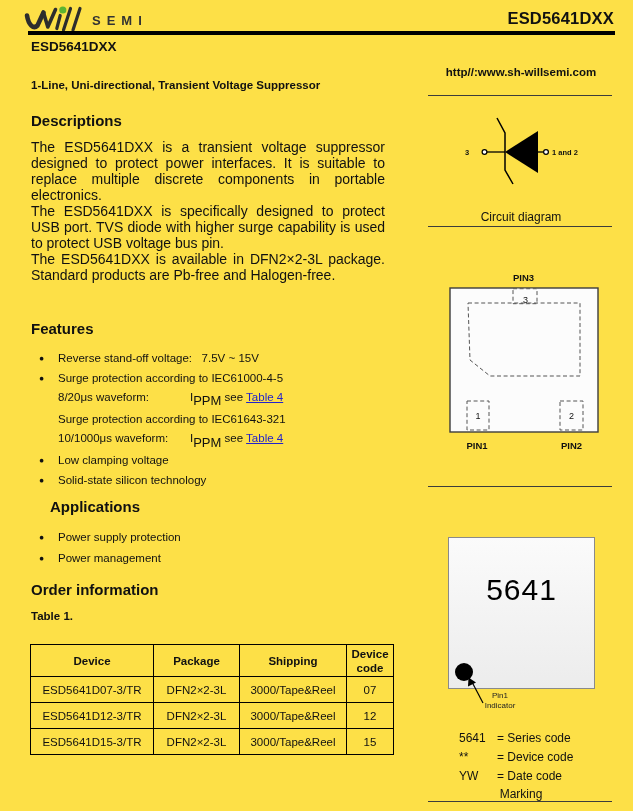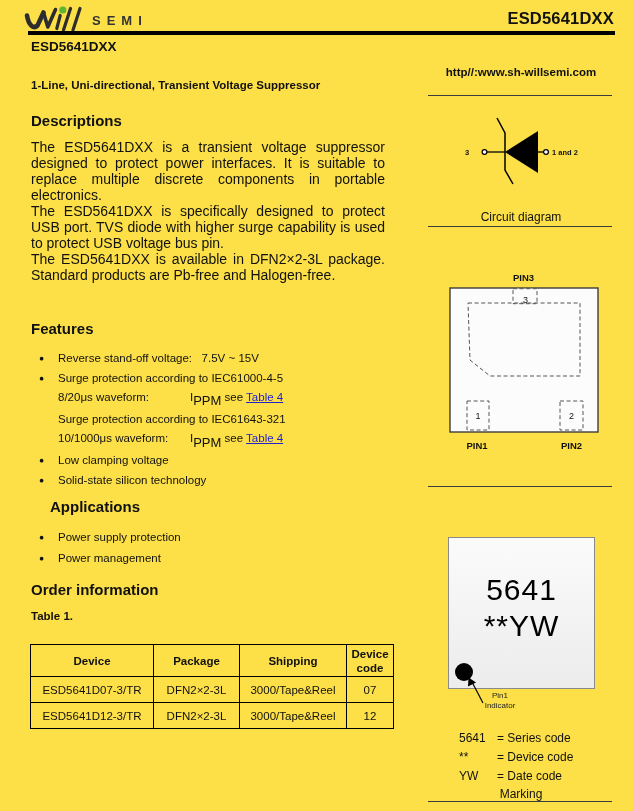--- a/index.html
+++ b/index.html
@@ -151,20 +151,26 @@
       <td>DFN2×2-3L</td>
       <td>3000/Tape&amp;Reel</td>
       <td>07</td>
     </tr>
     <tr>
       <td>ESD5641D12-3/TR</td>
       <td>DFN2×2-3L</td>
       <td>3000/Tape&amp;Reel</td>
       <td>12</td>
     </tr>
+    <tr>
+      <td>ESD5641D15-3/TR</td>
+      <td>DFN2×2-3L</td>
+      <td>3000/Tape&amp;Reel</td>
+      <td>15</td>
+    </tr>
   </tbody>
     </table>
 
   <div class="abs rc-center url">http//:www.sh-willsemi.com</div>
   <div class="abs rrule rule-url"></div>
 
   <svg class="abs circuit-svg" width="182" height="100" viewBox="0 0 182 100">
     <text x="37" y="50" text-anchor="middle" font-size="7.5" font-weight="bold" fill="#111">3</text>
     <circle cx="54.5" cy="47" r="2.4" fill="#fff" stroke="#000" stroke-width="1.2"></circle>
     <line x1="57" y1="47" x2="75" y2="47" stroke="#000" stroke-width="1.3"></line>
@@ -188,21 +194,20 @@
     <rect x="130" y="139" width="23" height="29" fill="none" stroke="#555" stroke-width="1" stroke-dasharray="4 2.6"></rect>
     <text x="141.5" y="157" text-anchor="middle" font-size="9" fill="#111">2</text>
     <text x="47" y="187" text-anchor="middle" font-size="9.5" font-weight="bold" fill="#111">PIN1</text>
     <text x="141.5" y="187" text-anchor="middle" font-size="9.5" font-weight="bold" fill="#111">PIN2</text>
   </svg>
   <div class="abs rrule rule-pincfg"></div>
 
   <div class="abs mark-chip"></div>
   <div class="abs mark-text">
     <div>5641</div>
-    <div>**YW</div>
   </div>
   <div class="abs pin1-dot"></div>
   <svg class="abs arrow-svg" width="45" height="38" viewBox="0 0 45 38">
     <line x1="21" y1="31" x2="10" y2="10" stroke="#000" stroke-width="1.2"></line>
     <polygon points="6.5,5.5 6,14.5 14,10.5" fill="#000"></polygon>
   </svg>
   <div class="abs pin1-label">
     <div>Pin1</div>
     <div>Indicator</div>
   </div>

